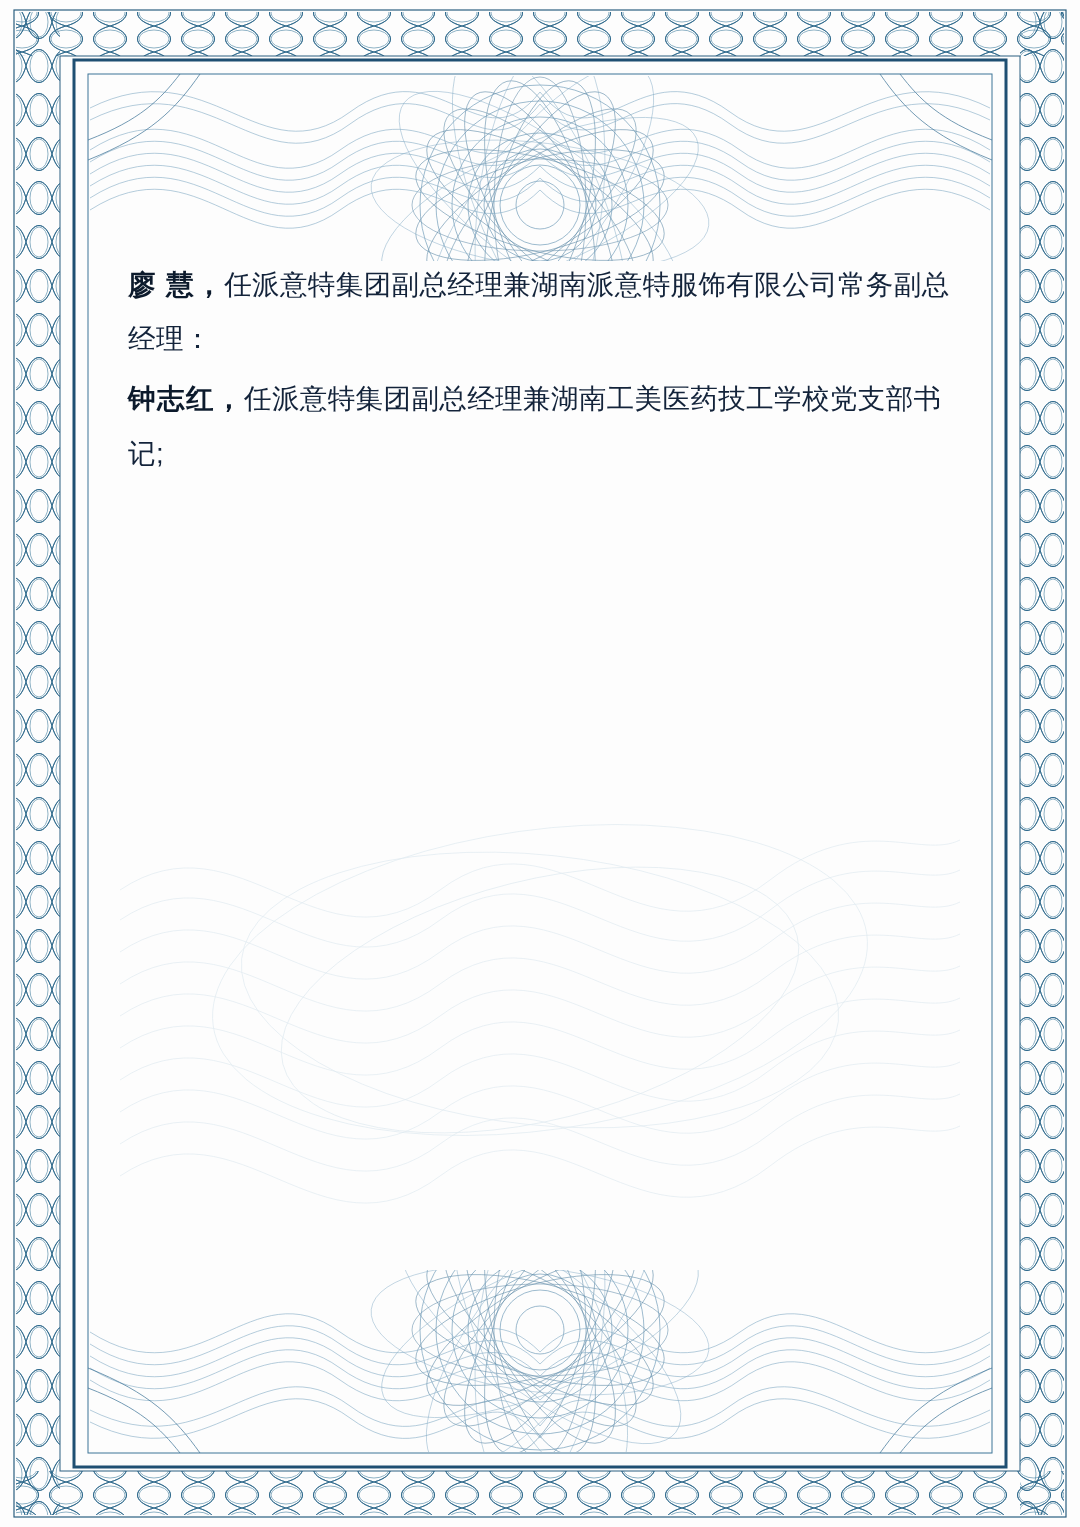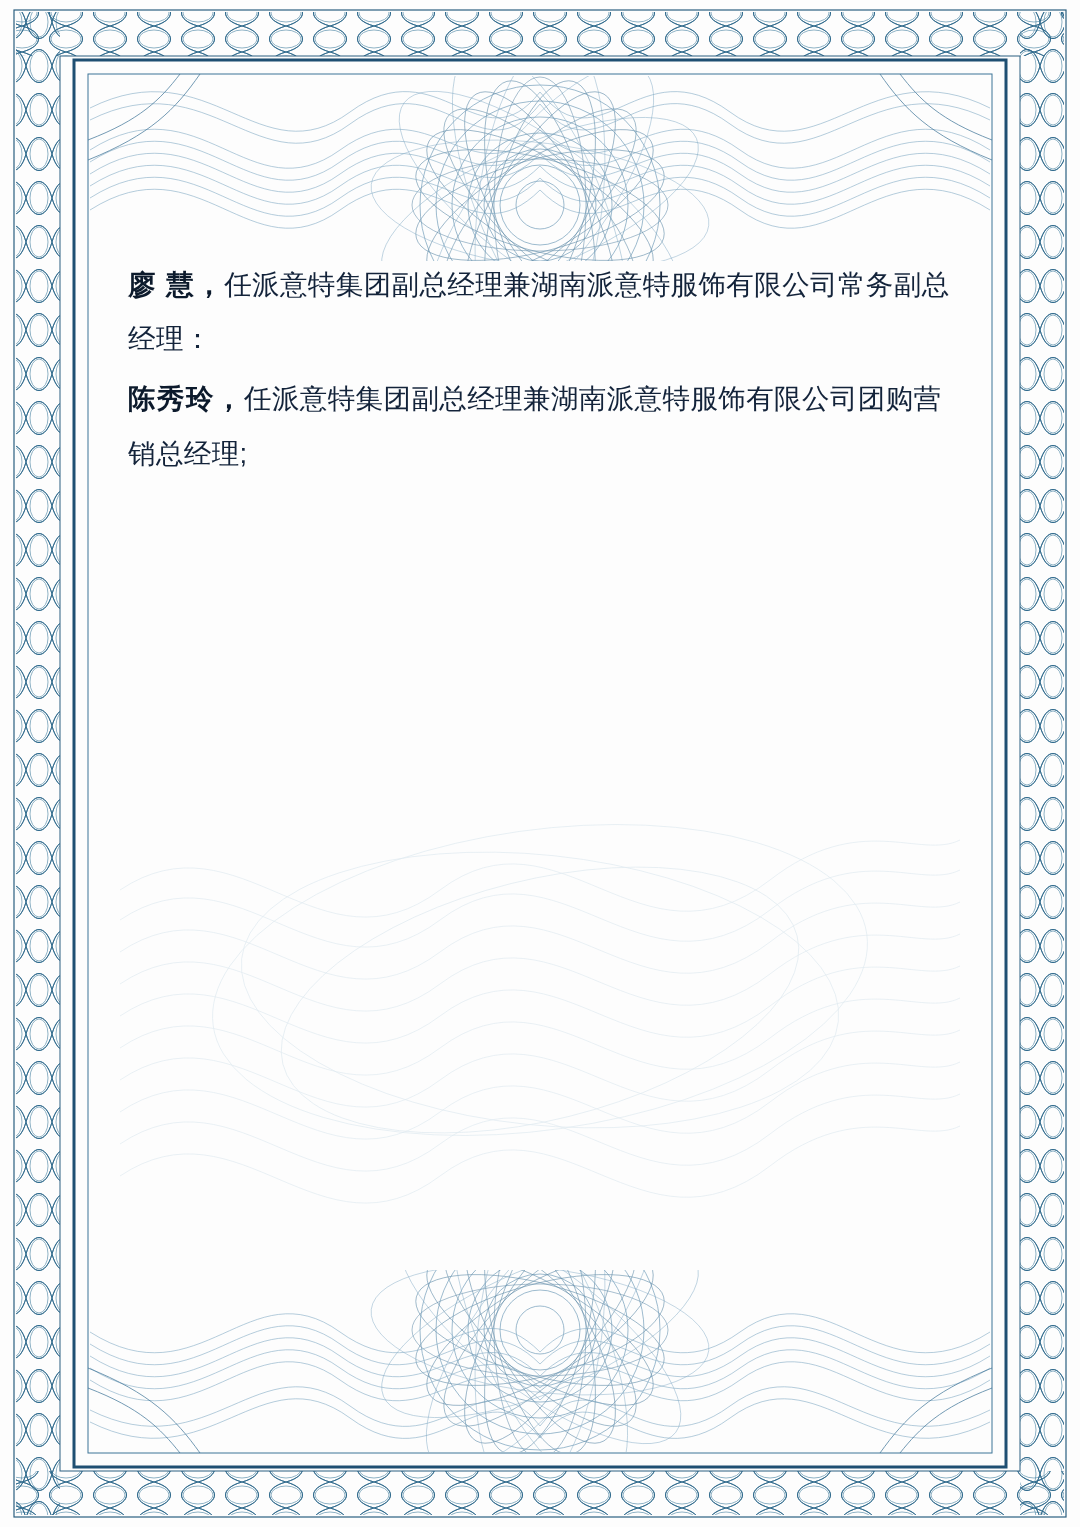--- a/index.html
+++ b/index.html
@@ -229,22 +229,22 @@
       <ellipse cx="420" cy="440" rx="265" ry="120" transform="rotate(-14 420 440)"></ellipse>
     </g>
   </svg>
 
   <div class="content">
 
     <p class="entry">
       <span class="nm">廖 慧，</span><span>任派意特集团副总经理兼湖南派意特服饰有限公司常务副总经理：</span>
     </p>
 
-
     <p class="entry">
-      <span class="nm">陈秀玲，</span><span>任派意特集团副总经理兼湖南派意特服饰有限公司团购营销总经理;</span>
+      <span class="nm">钟志红，</span><span>任派意特集团副总经理兼湖南工美医药技工学校党支部书记;</span>
     </p>
+
 
 
 
 
   </div>
 </div>
 
 </body></html>

